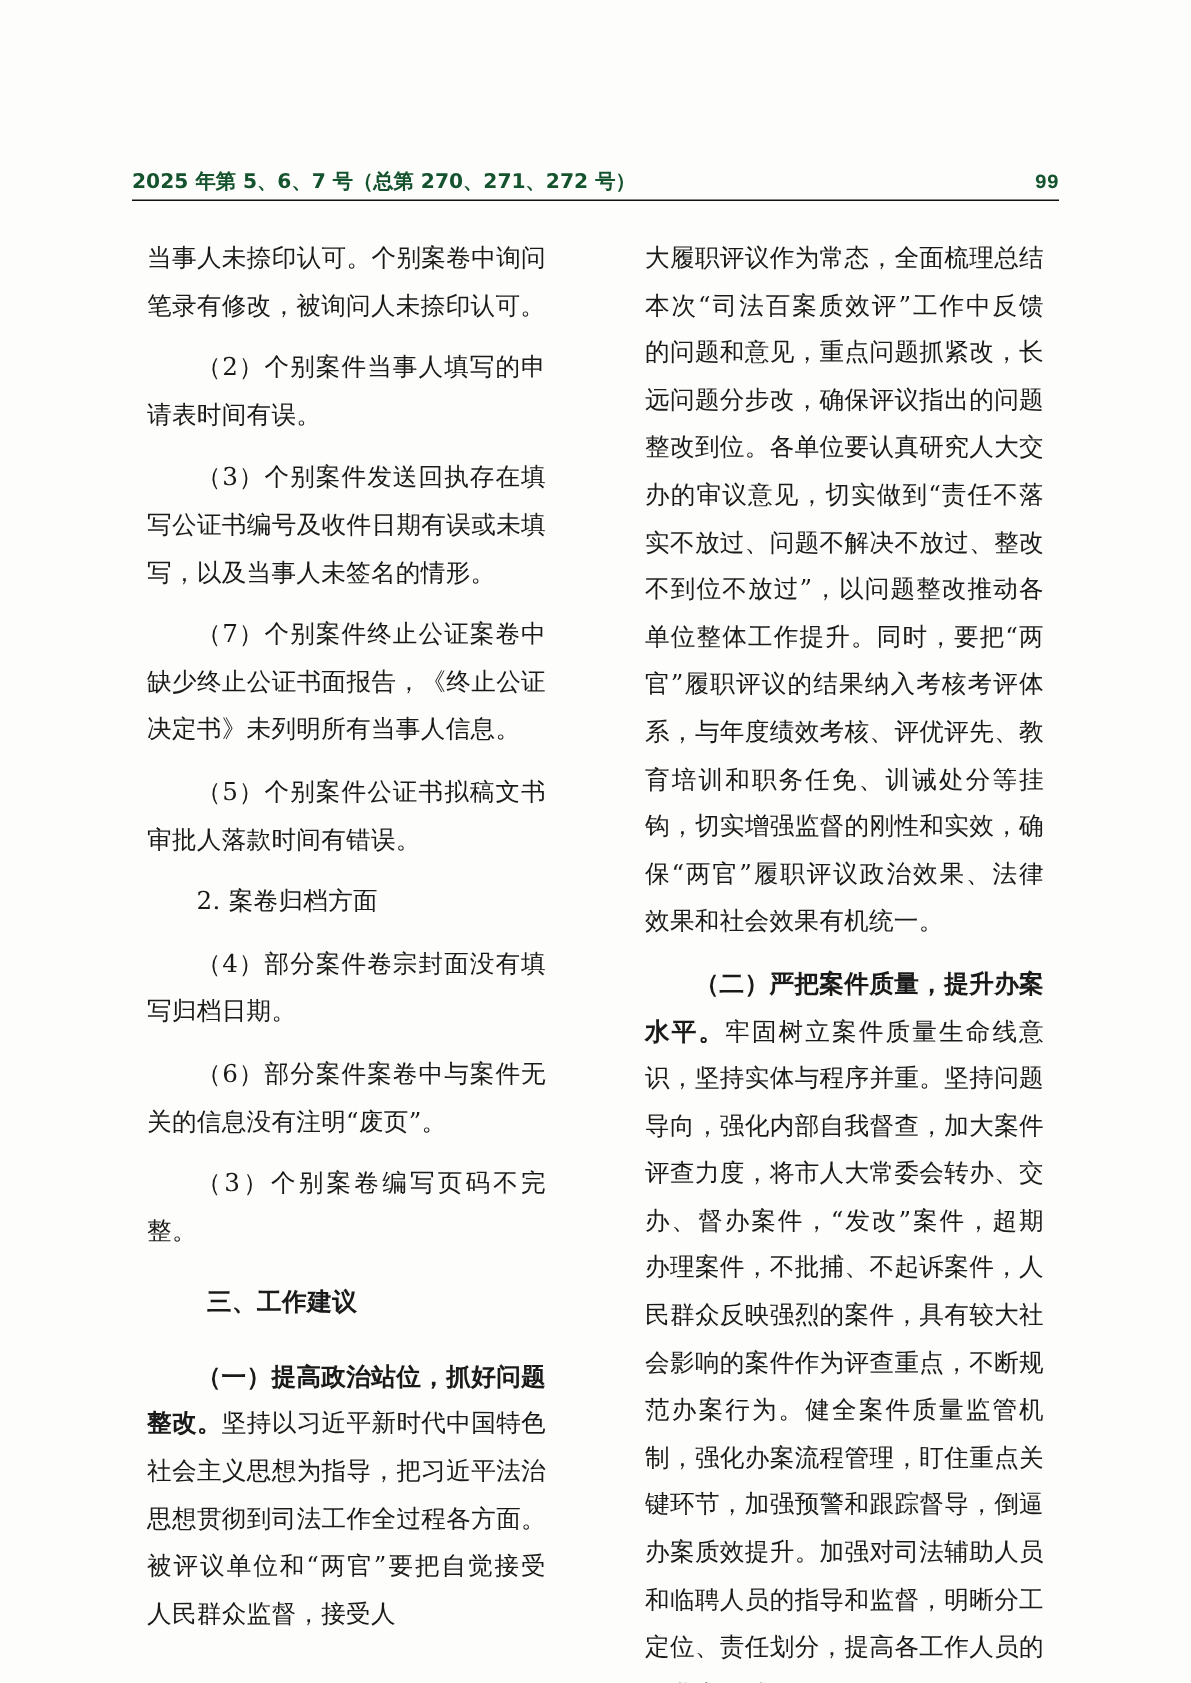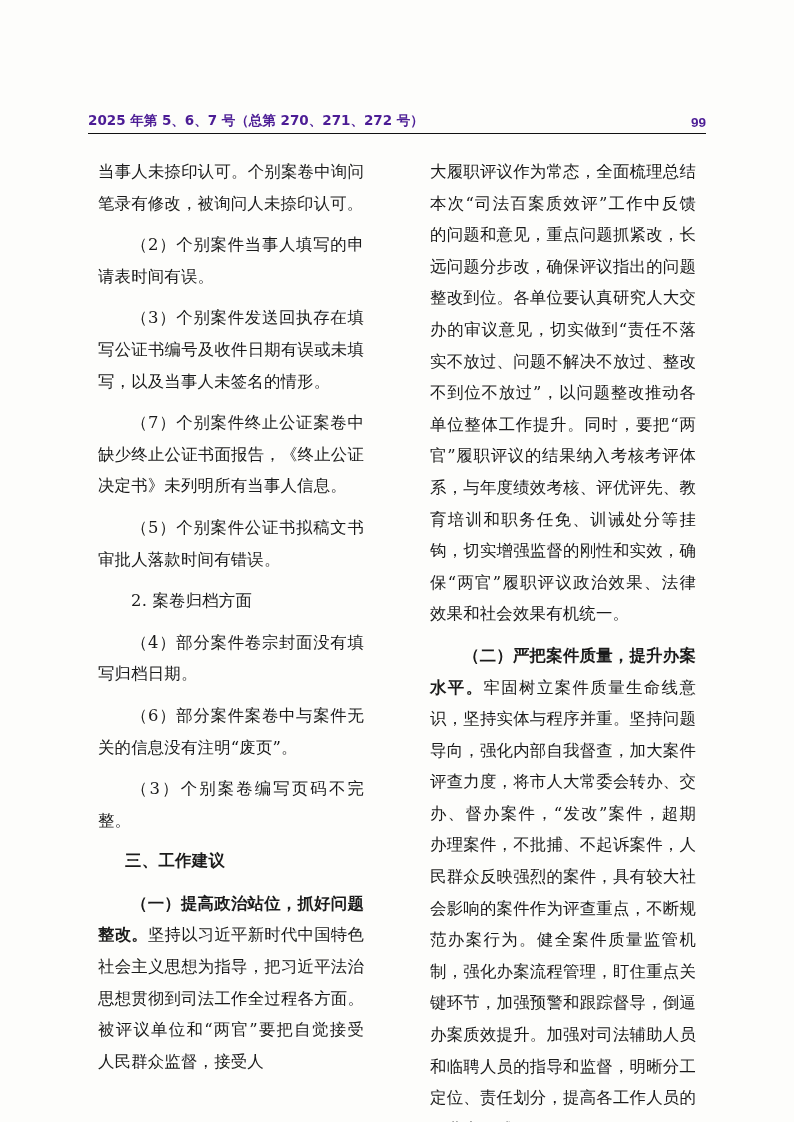--- a/index.html
+++ b/index.html
@@ -30,21 +30,21 @@
   }
   
   .header-row {
     display: flex;
     align-items: flex-end;
     justify-content: space-between;
     font-family: "DejaVu Sans", "Liberation Sans", sans-serif;
     font-weight: bold;
     font-size: 13.5px;
     letter-spacing: 0px;
-    color: #4c1d95;
+    color: #14532d;
     padding-bottom: 3px;
   }
   .header-left {
     white-space: nowrap;
   }
   .header-right {
     white-space: nowrap;
     font-size: 13.5px;
   }
   .header-rule {
@@ -71,34 +71,34 @@
     line-height: 31.6px;
     text-align: justify;
     text-justify: inter-ideograph;
     letter-spacing: 0.2px;
     font-family: "DejaVu Serif", "Liberation Serif", serif;
   }
   p.indent {
     text-indent: 33px;
   }
   p.heading-num {
-    margin: 4px;
+    margin: 17px;
     font-size: 16.4px;
     line-height: 31.6px;
     text-indent: 33px;
-    font-family: Liberation Mono, monospace;
+    font-family: Liberation Sans, sans-serif;
     font-weight: bold;
     letter-spacing: 0.3px;
   }
   .bold-lead {
     font-family: "DejaVu Sans", "Liberation Sans", sans-serif;
     font-weight: bold;
   }
   .pagenum {
-    font-family: Liberation Sans, sans-serif;
+    font-family: Liberation Mono, monospace;
     font-weight: bold;
   }
 </style>
 </head>
 <body>
 
 <div class="page">
   <div class="content">
 
     <div class="header-row">

